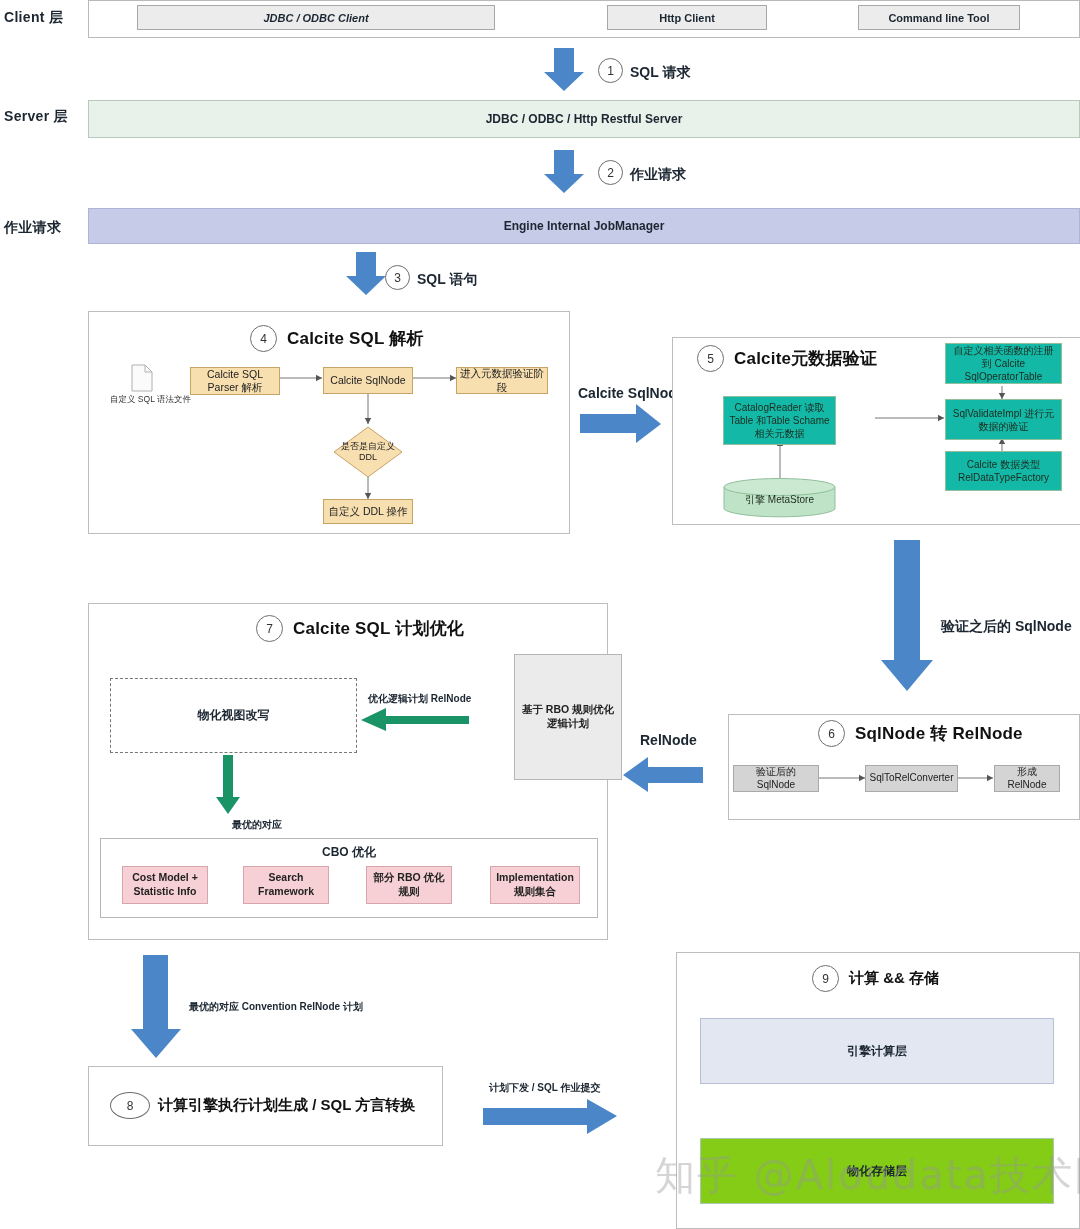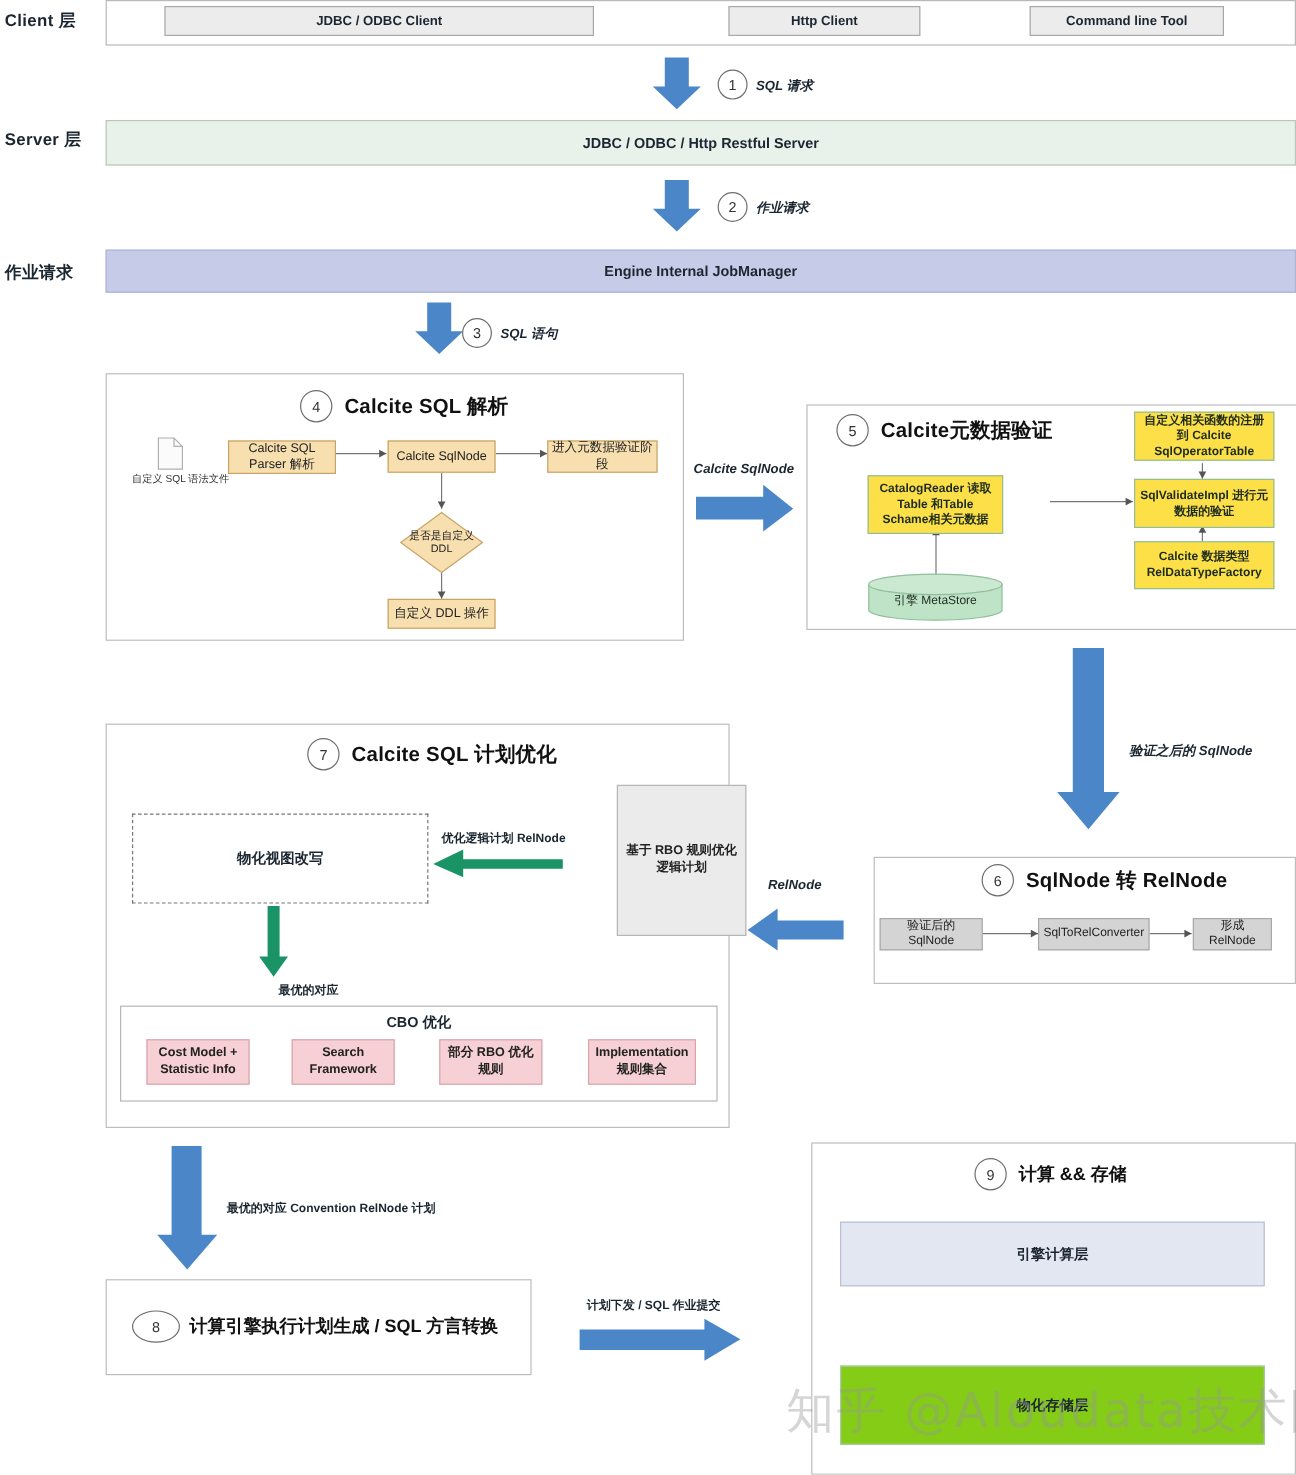--- a/index.html
+++ b/index.html
@@ -38,33 +38,33 @@
   }
 
   
   .panel{border:1px solid #bdbdbd;background:#ffffff;}
   .panel-head{display:flex;align-items:center;justify-content:center;gap:10px;}
   .panel-title{font-size:17px;font-weight:bold;color:#111;letter-spacing:.2px;}
   .panel-title-sm{font-size:15px;font-weight:bold;color:#111;}
 
   
   .node-orange{border:1px solid #c8a366;background:#f8dfb0;font-size:10.5px;color:#222;line-height:1.25;}
-  .node-green{border:1px solid #8fbf9b;background:#fde047;font-size:10px;color:#1d2b1f;line-height:1.3;font-weight:bold;}
+  .node-green{border:1px solid #8fbf9b;background:#14b8a6;font-size:10px;color:#1d2b1f;line-height:1.3;}
   .node-gray{border:1px solid #a9a9a9;background:#d4d4d4;font-size:10px;color:#222;line-height:1.25;}
   .node-gray-lt{border:1px solid #b6b6b6;background:#ebebeb;font-size:10.5px;color:#222;line-height:1.3;font-weight:bold;margin-left:44px;}
   .node-pink{border:1px solid #d9a5ad;background:#f6d0d4;font-size:10.5px;font-weight:bold;color:#222;line-height:1.3;}
   .node-lav{border:1px solid #b9c0d6;background:#e3e7f2;font-size:12px;font-weight:bold;color:#1b2631;}
   .node-mint{border:1px solid #a9c9b2;background:#84cc16;font-size:12px;font-weight:bold;color:#1b2631;}
 
   .dashed-box{border:1px dashed #777;background:#ffffff;font-size:12px;font-weight:bold;color:#1b2631;}
   .cbo-box{border:1px solid #b6b6b6;background:#ffffff;}
   .cbo-title{font-size:12px;font-weight:bold;color:#1b2631;}
 
   
-  .flow-label{font-size:11px;font-weight:bold;color:#1b2631;white-space:nowrap;font-style:italic;}
+  .flow-label{font-size:14px;font-weight:bold;color:#1b2631;white-space:nowrap;}
   .flow-label-sm{font-size:10px;font-weight:bold;color:#1b2631;white-space:nowrap;}
 
   
   .doc-icon{width:22px;height:28px;}
   .doc-caption{font-size:8.5px;color:#333;white-space:nowrap;}
 
   svg{display:block;overflow:visible;}
 
   
   .watermark{
@@ -74,21 +74,21 @@
   }
 </style>
 </head>
 <body>
 
 <div class="abs layer-label" style="left:4px;top:9px;">Client 层</div>
 <div class="abs layer-label" style="left:4px;top:108px;">Server 层</div>
 <div class="abs layer-label" style="left:4px;top:219px;">作业请求</div>
 
 <div class="abs band" style="left:88px;top:0px;width:992px;height:38px;"></div>
-<div class="abs chip ctr" style="left:137px;top:5px;width:358px;height:25px;">JDBC / ODBC Client</div>
+<div class="abs chip ctr" style="left:137px;top:5px;width:358px;height:25px;font-style:italic;">JDBC / ODBC Client</div>
 <div class="abs chip ctr" style="left:607px;top:5px;width:160px;height:25px;">Http Client</div>
 <div class="abs chip ctr" style="left:858px;top:5px;width:162px;height:25px;">Command line Tool</div>
 
 <svg class="abs" style="left:543px;top:48px;" width="42" height="44" viewBox="0 0 42 44">
   <path d="M11 0 H31 V24 H41 L21 43 L1 24 H11 Z" fill="#4a86c8"></path>
 </svg>
 <div class="abs step-circle ctr" style="left:598px;top:58px;">1</div>
 <div class="abs flow-label" style="left:630px;top:64px;">SQL 请求</div>
 
 <div class="abs band-green ctr" style="left:88px;top:100px;width:992px;height:38px;">
@@ -254,16 +254,16 @@
 <div class="abs flow-label-sm" style="left:489px;top:1081px;">计划下发 / SQL 作业提交</div>
 <svg class="abs" style="left:483px;top:1099px;" width="135" height="36" viewBox="0 0 135 36">
   <path d="M0 9 H104 V0 L134 17 L104 35 V26 H0 Z" fill="#4a86c8"></path>
 </svg>
 
 <div class="abs panel" style="left:676px;top:952px;width:404px;height:277px;"></div>
 <div class="abs panel-head" style="left:812px;top:965px;">
   <span class="step-circle ctr">9</span>
   <span class="panel-title-sm">计算 &amp;&amp; 存储</span>
 </div>
-<div class="abs node-lav ctr" style="left:700px;top:1018px;width:354px;height:54px;">引擎计算层</div>
+<div class="abs node-lav ctr" style="left:700px;top:1018px;width:354px;height:66px;">引擎计算层</div>
 <div class="abs node-mint ctr" style="left:700px;top:1138px;width:354px;height:66px;">物化存储层</div>
 
 <div class="abs watermark" style="left:655px;top:1148px;">知乎 @Aloudata技术团队</div>
 
 </body></html>

